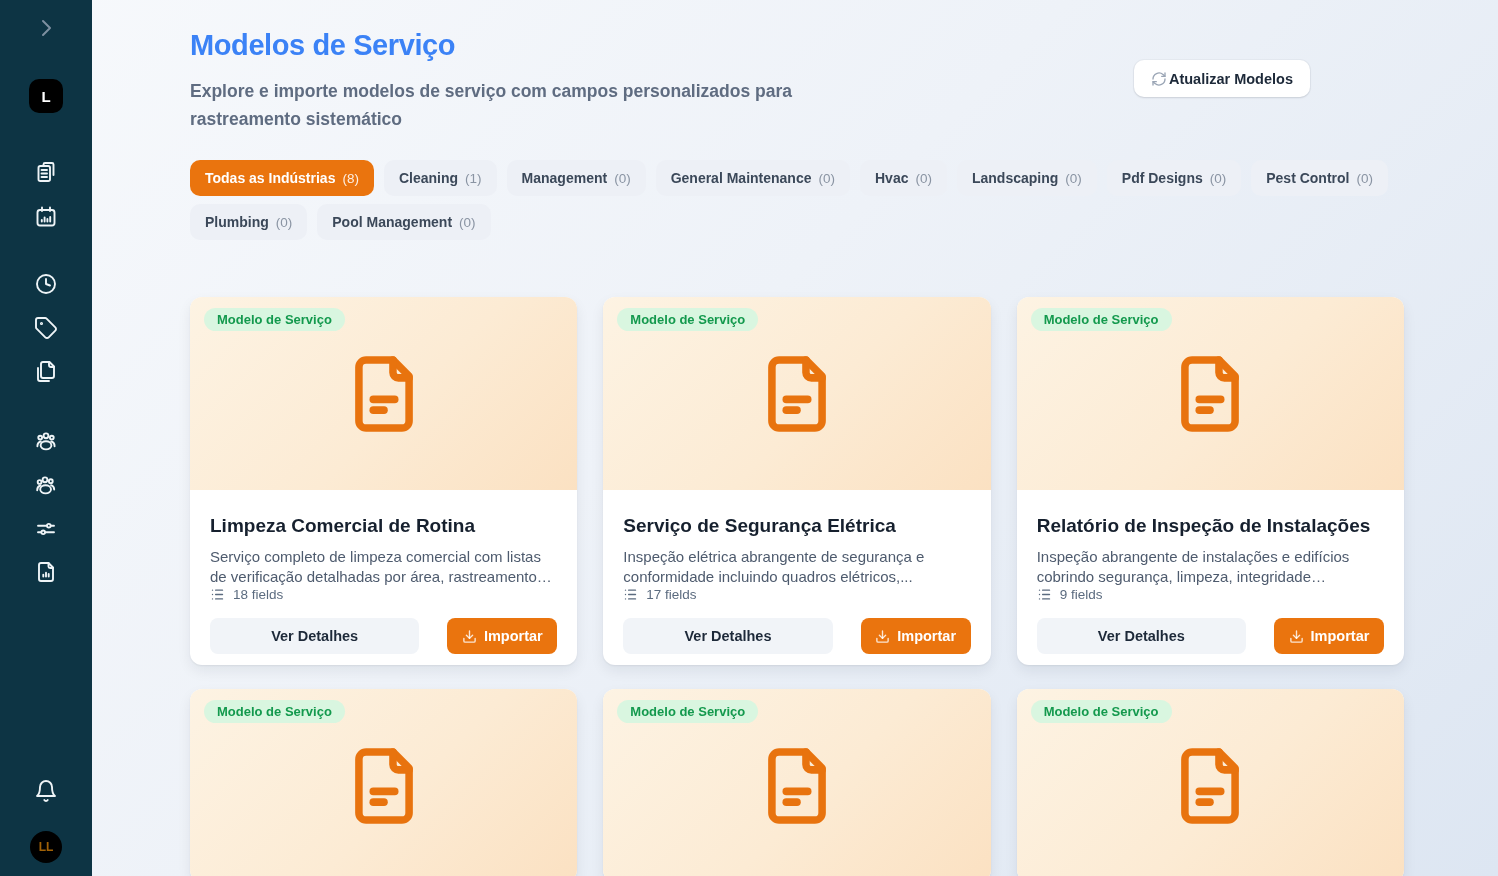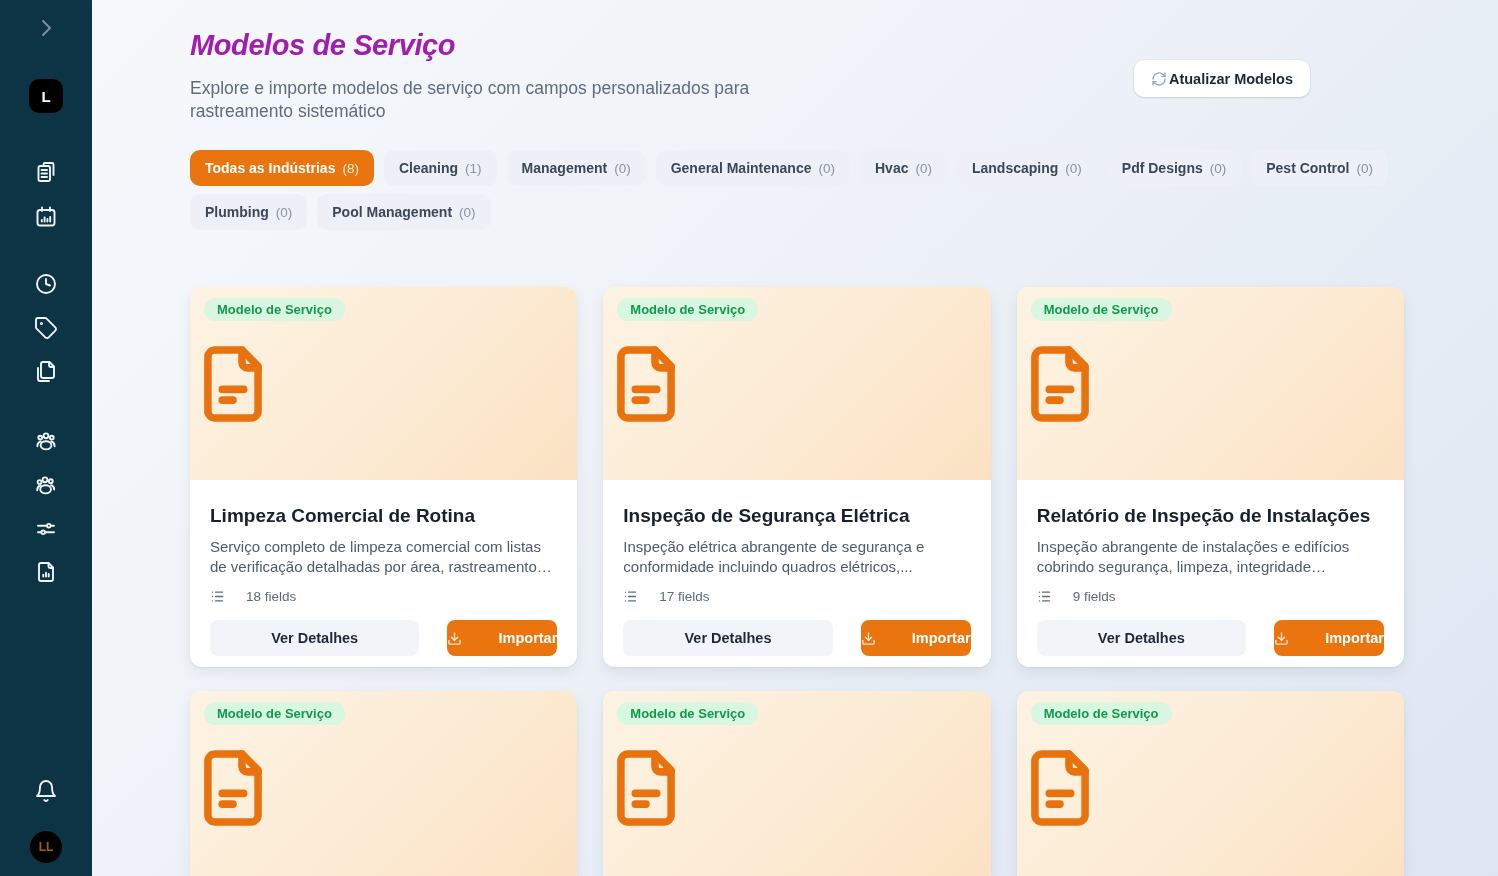--- a/index.html
+++ b/index.html
@@ -26,22 +26,22 @@
   .mt21{margin-top:21px}.mt20{margin-top:20px}.mt19{margin-top:19px}
   .sb-spacer { flex:1; }
   .sb-bell { width:24px; height:24px; color:#eef4f7; margin-bottom:28px; cursor:pointer; }
   .sb-avatar {
     width:32px; height:32px; border-radius:50%; background:#000; color:#a16207;
     font-size:12px; font-weight:600; display:flex; align-items:center; justify-content:center;
     margin-bottom:13px; cursor:pointer;
   }
   
   .main { margin-left:92px; padding:30px 0 0 98px; width:1312px; position:relative; }
-  .page-title { font-size:29px; line-height:30px; font-weight:700; color:#a21caf; letter-spacing:-0.4px;font-style:italic; }
-  .page-subtitle { margin-top:17px; font-size:17.5px; line-height:23px; color:#5f6c81; max-width:620px; }
+  .page-title { font-size:29px; line-height:30px; font-weight:700; color:#3b82f6; letter-spacing:-0.4px; }
+  .page-subtitle { margin-top:17px; font-size:17.5px; line-height:28px; color:#5f6c81; max-width:620px;font-weight:bold; }
   .refresh-btn {
     position:absolute; top:60px; right:94px; height:37px; padding:0 17px;
     background:#fff; border:none; border-radius:10px; cursor:pointer;
     box-shadow:0 1px 2px rgba(16,24,40,.12), 0 0 0 1px rgba(16,24,40,.03);
     display:inline-flex; align-items:center; gap:2px;
     font-family:inherit; font-size:14.5px; font-weight:600; color:#1d2939;
   }
   .refresh-btn svg { width:16px; height:16px; color:#9aa5b5; }
   
   .filters { margin-top:27px; width:1214px; display:flex; flex-wrap:wrap; gap:8px 10px; }
@@ -55,46 +55,46 @@
   .chip.active .count { color:rgba(255,255,255,.88); }
   
   .grid { margin-top:57px; width:1214px; display:grid; grid-template-columns:repeat(3,1fr); gap:24px 26px; }
   .card {
     background:#fff; border-radius:12px; overflow:hidden;
     box-shadow:0 1px 2px rgba(16,24,40,.06), 0 6px 14px rgba(16,24,40,.07);
   }
   .card-header {
     height:193px; position:relative;
     background:linear-gradient(135deg, #fdf3e3 0%, #fcebd4 55%, #fbe1c2 100%);
-    display:flex; align-items:center; 
+    display:flex; align-items:center; justify-content:center;
   }
   .badge {
     position:absolute; top:11px; left:14px;
     background:#d9f6e0; color:#13994d; font-size:13px; font-weight:600;
     padding:4px 13px; border-radius:999px;
   }
   .doc-icon { width:86px; height:86px; color:#e8730e; }
   .card-body { padding:24px 20px 11px; }
   .card-title { font-size:19px; line-height:24px; font-weight:700; color:#16202e; }
   .card-desc {
     margin-top:9px; font-size:15px; line-height:20px; color:#4e5b6e;
     display:-webkit-box; -webkit-line-clamp:2; -webkit-box-orient:vertical;
     overflow:hidden; max-height:40px;
   }
-  .fields { margin-top:12px; display:flex; align-items:center; gap:21px; color:#5b6b7f; font-size:13.5px;text-align:center; }
+  .fields { margin-top:0; display:flex; align-items:center; gap:8px; color:#5b6b7f; font-size:13.5px;text-align:center; }
   .fields svg { width:15px; height:15px; color:#5b6b7f; }
   .card-actions { margin-top:16px; display:flex; gap:28px; }
   .btn-details {
     flex:1; height:36px; border:none; border-radius:8px; cursor:pointer;
     background:#f1f4f8; font-family:inherit; font-size:14.5px; font-weight:600; color:#1d2939;
   }
   .btn-import {
     width:110px; height:36px; border:none; border-radius:8px; cursor:pointer;
     background:#ea740e; color:#fff; font-family:inherit; font-size:14.5px; font-weight:600;
-    display:inline-flex; align-items:center; justify-content:space-between; gap:7px;
+    display:inline-flex; align-items:center; justify-content:center; gap:7px;
   }
   .btn-import svg { width:15px; height:15px; color:rgba(255,255,255,.82); }
 </style>
 </head>
 <body>
 
 <aside class="sidebar">
   <button class="sb-chevron">
     <svg viewBox="0 0 24 24" fill="none" stroke="currentColor" stroke-width="2" stroke-linecap="round" stroke-linejoin="round">
         <polyline points="9 5 16 12 9 19"></polyline>
@@ -292,21 +292,21 @@
       <div class="card-header">
         <span class="badge">Modelo de Serviço</span>
         <svg class="doc-icon" viewBox="0 0 24 24" fill="none" stroke="currentColor" stroke-width="2.1" stroke-linecap="round" stroke-linejoin="round">
           <path d="M14.5 2.5H7a2 2 0 0 0-2 2v15a2 2 0 0 0 2 2h10a2 2 0 0 0 2-2V7z"></path>
           <path d="M14.5 2.5V6a1.5 1.5 0 0 0 1.5 1.5h3"></path>
           <line x1="9" y1="13.5" x2="15" y2="13.5"></line>
             <line x1="9" y1="16.5" x2="12" y2="16.5"></line>
         </svg>
       </div>
       <div class="card-body">
-        <h3 class="card-title">Inspeção de Segurança Elétrica</h3>
+        <h3 class="card-title">Serviço de Segurança Elétrica</h3>
         <p class="card-desc">Inspeção elétrica abrangente de segurança e conformidade incluindo quadros elétricos,...</p>
         <div class="fields">
           <svg viewBox="0 0 24 24" fill="none" stroke="currentColor" stroke-width="2.2" stroke-linecap="round" stroke-linejoin="round">
             <line x1="9" y1="5" x2="20" y2="5"></line>
               <line x1="9" y1="12" x2="20" y2="12"></line>
               <line x1="9" y1="19" x2="20" y2="19"></line>
             <line x1="4" y1="5" x2="4.01" y2="5"></line>
               <line x1="4" y1="12" x2="4.01" y2="12"></line>
               <line x1="4" y1="19" x2="4.01" y2="19"></line>
           </svg>

